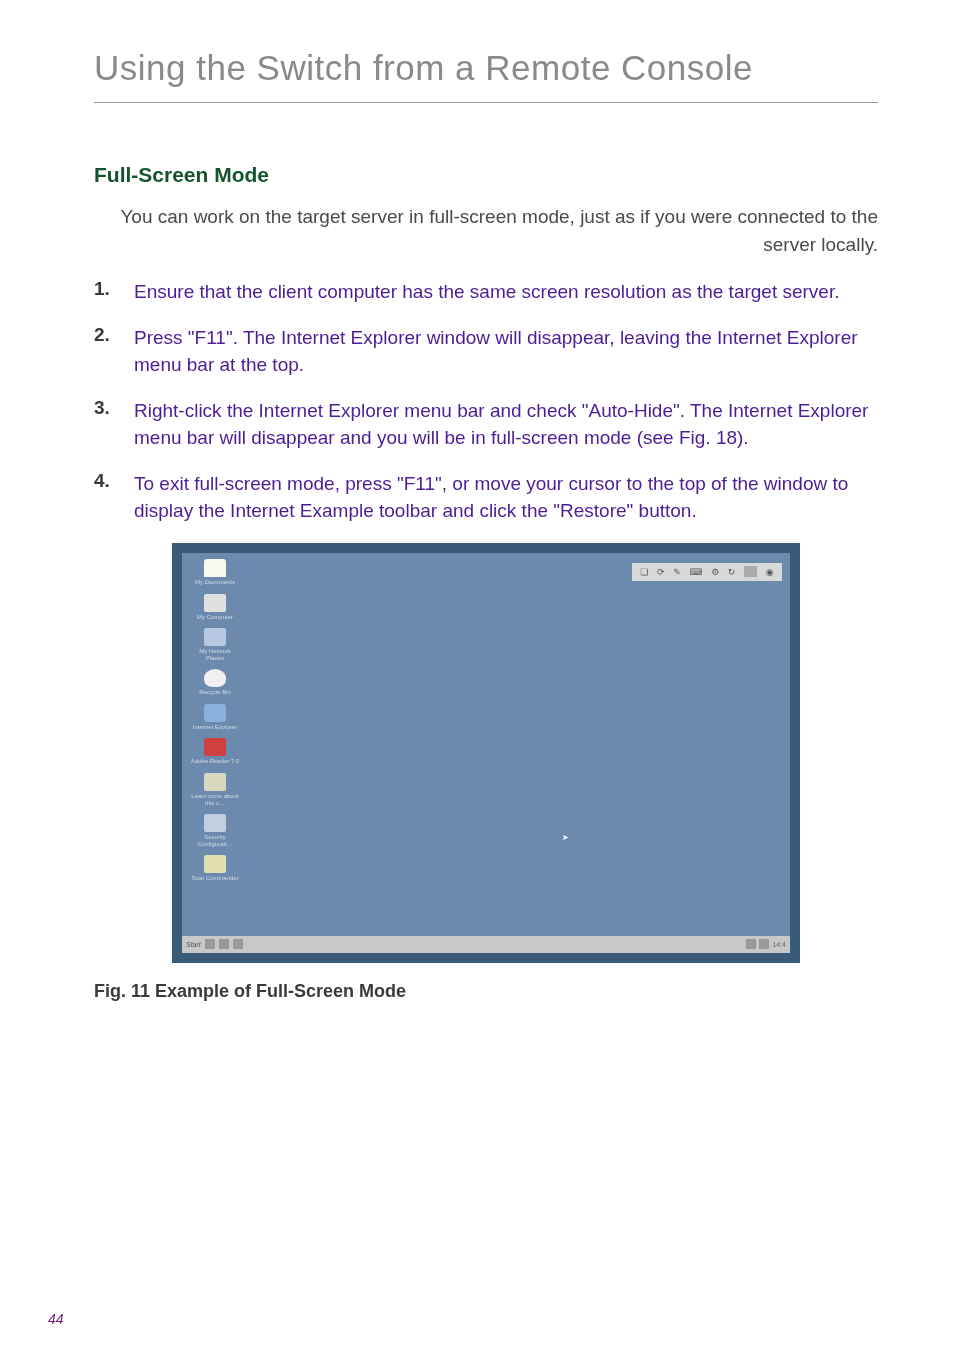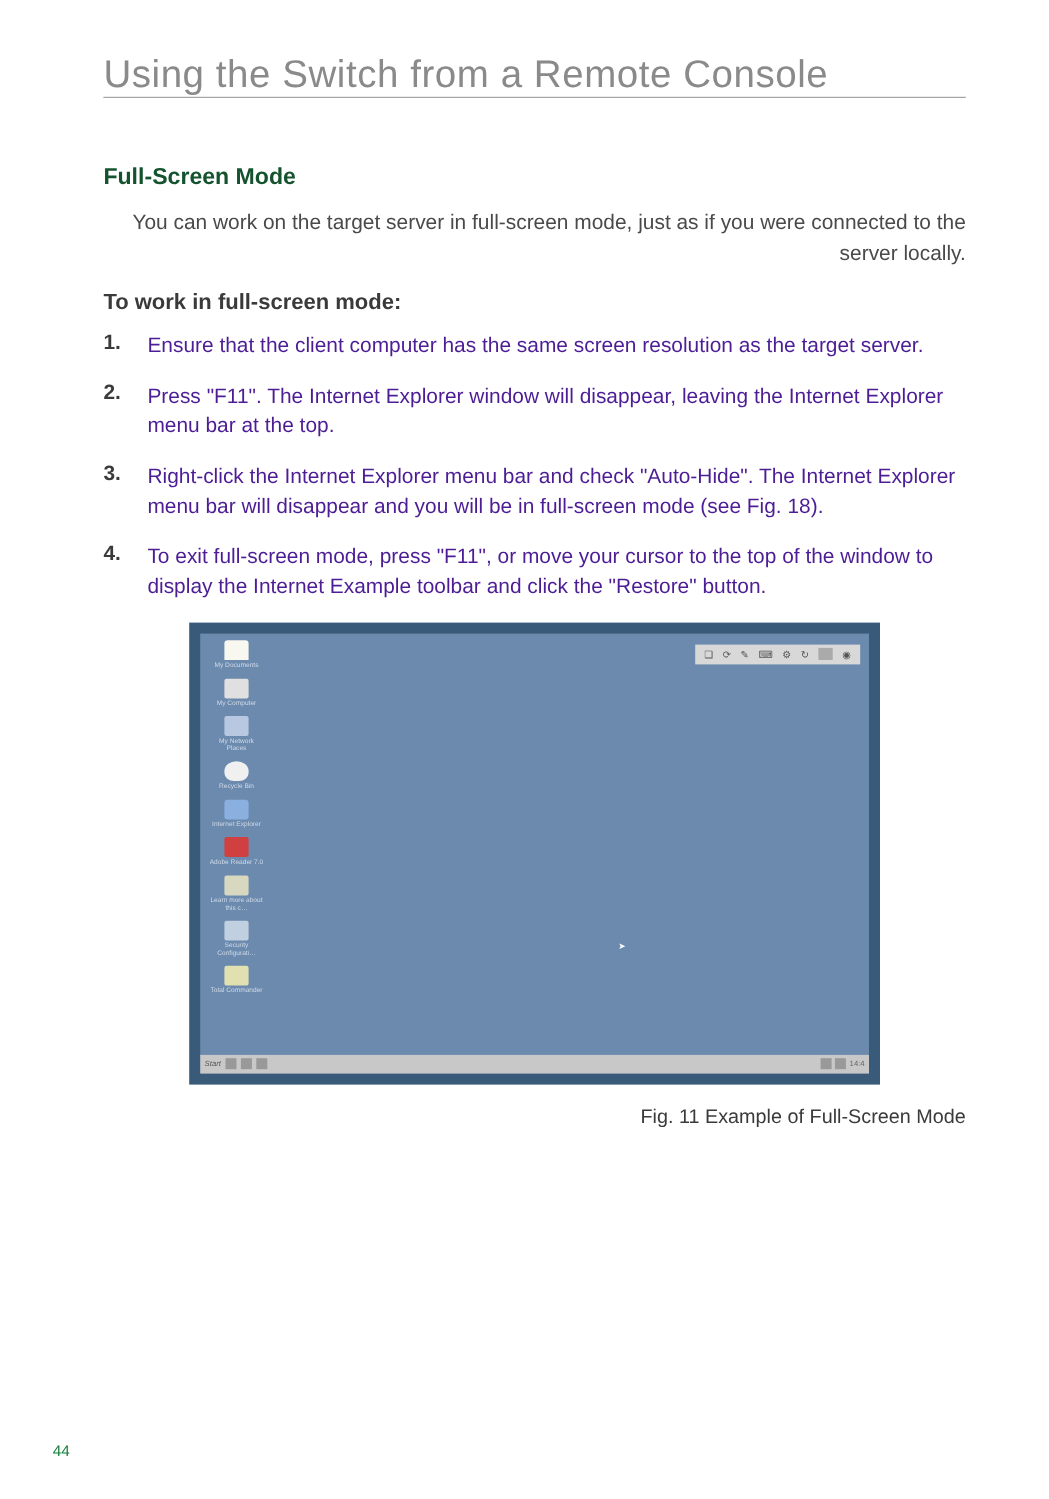--- a/index.html
+++ b/index.html
@@ -12,20 +12,21 @@
     position: relative;
   }
   .page {
     padding: 48px 76px 0 94px;
   }
   .chapter-title {
     font-size: 35px;
     font-weight: 400;
     color: #8a8a8a;
     letter-spacing: 0.5px;
+    padding-bottom: 14px;
     border-bottom: 1.5px solid #9a9a9a;
     margin-bottom: 60px;
   }
   .section-title {
     font-size: 21px;
     font-weight: bold;
     color: #14532d;
     margin-bottom: 16px;
   }
   .body-text {
@@ -148,44 +149,44 @@
   }
   .taskbar-right {
     display: flex;
     align-items: center;
     gap: 3px;
     font-size: 7px;
     color: #666;
   }
   .figure-caption {
     font-size: 18px;
-    font-weight: normal;
+    font-weight: bold;
     color: #3a3a3a;
     margin-top: 14px;
-    text-align: right;
+    text-align: left;
   }
   .page-number {
     position: absolute;
     bottom: 36px;
     left: 48px;
     font-size: 14px;
-    color: #15803d;
+    color: #701a75;
+    font-style: italic;
   }
 </style>
 </head>
 <body>
 
 <div class="page">
   <h1 class="chapter-title">Using the Switch from a Remote Console</h1>
 
   <h2 class="section-title">Full-Screen Mode</h2>
 
   <p class="body-text">You can work on the target server in full-screen mode, just as if you were connected to the server locally.</p>
 
-  <h3 class="sub-title">To work in full-screen mode:</h3>
 
   <div class="list-item">
     <div class="list-num">1.</div>
     <div class="list-text">Ensure that the client computer has the same screen resolution as the target server.</div>
   </div>
   <div class="list-item">
     <div class="list-num">2.</div>
     <div class="list-text">Press "F11". The Internet Explorer window will disappear, leaving the Internet Explorer menu bar at the top.</div>
   </div>
   <div class="list-item">

